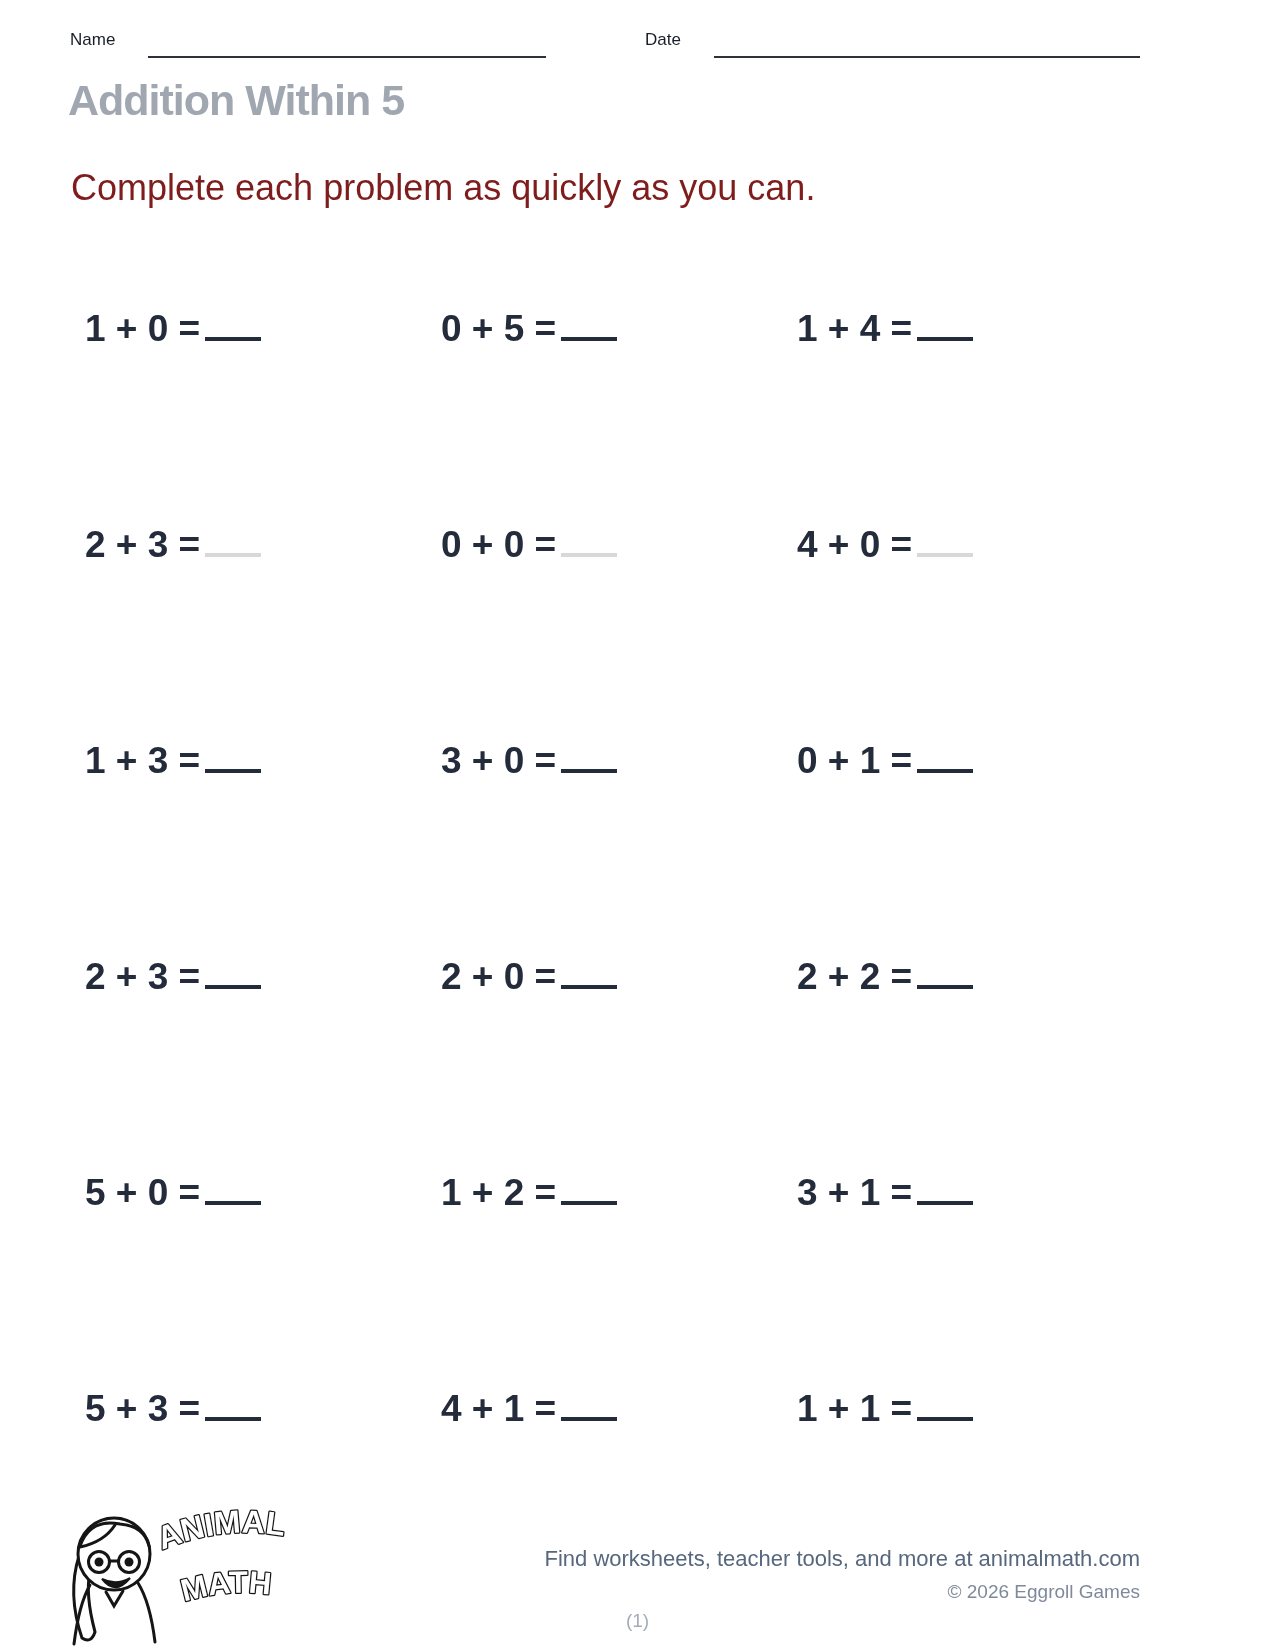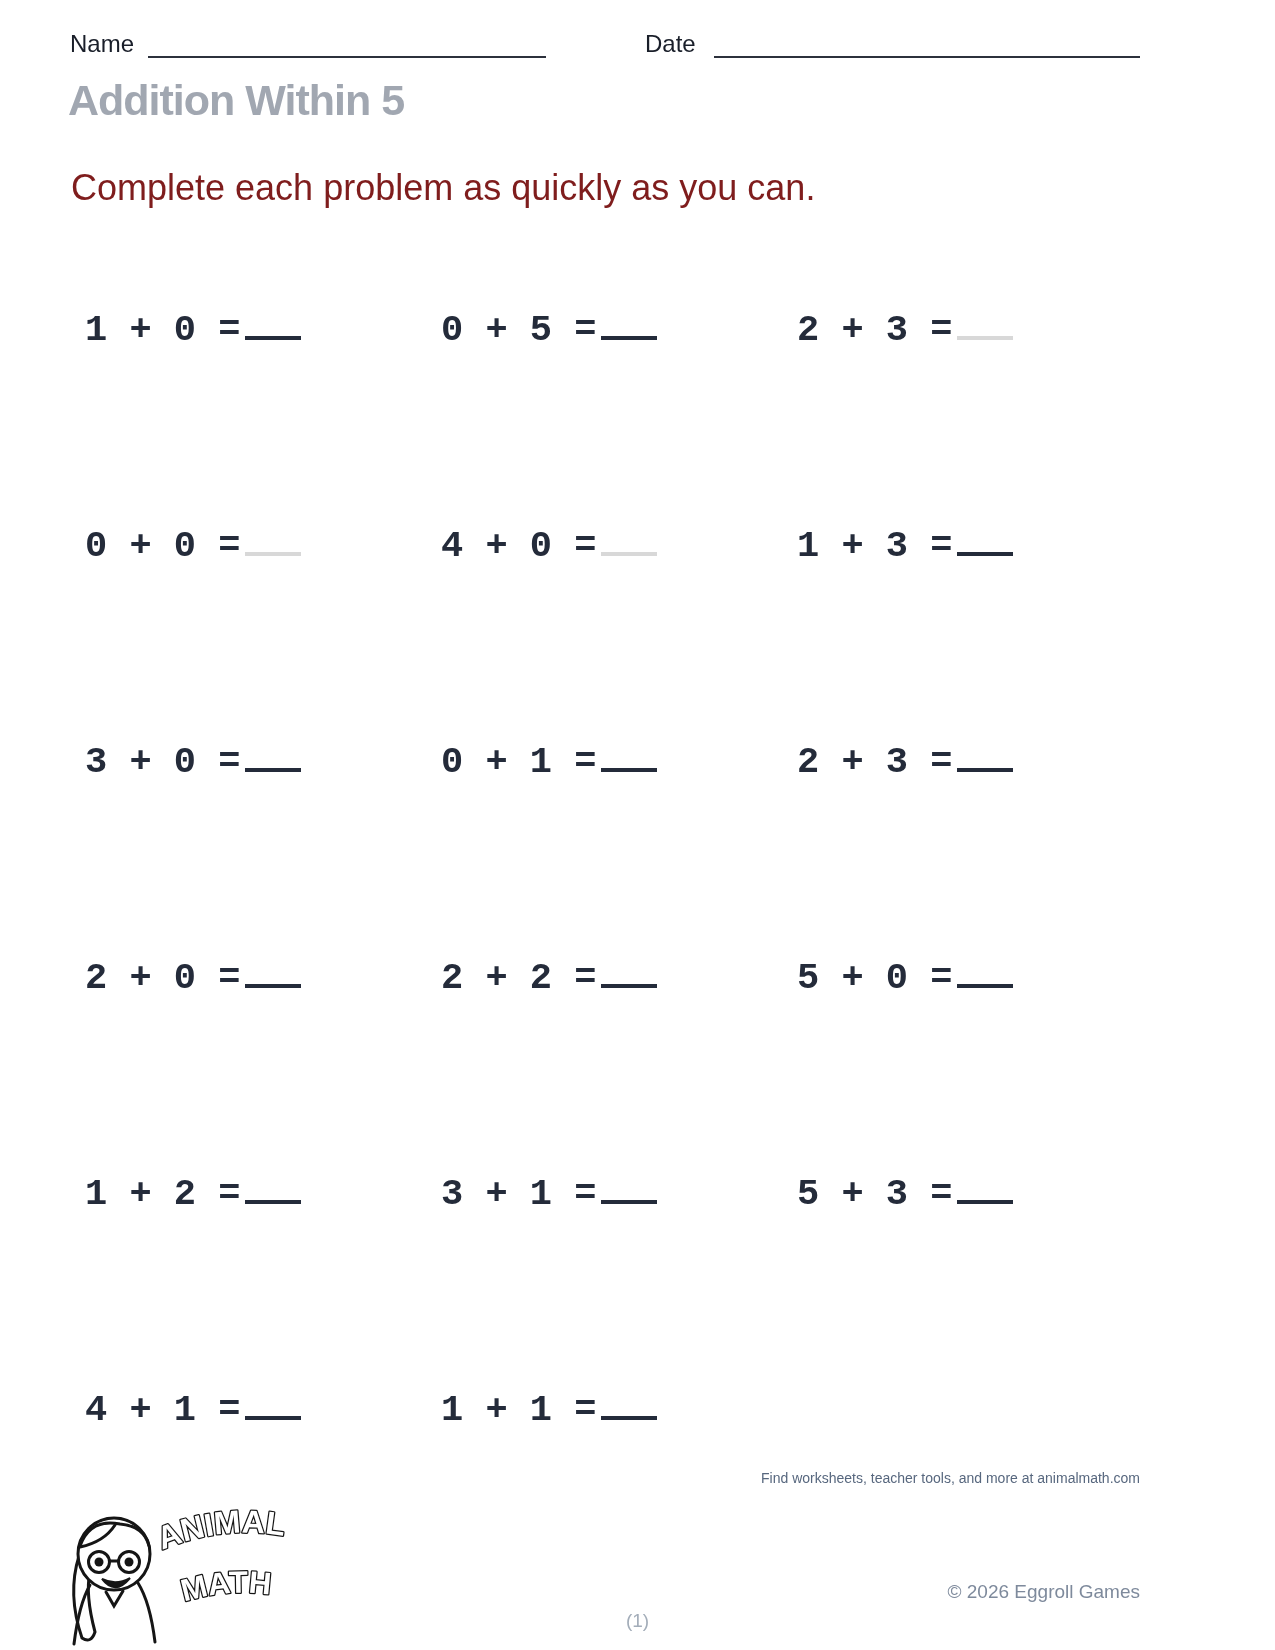--- a/index.html
+++ b/index.html
@@ -9,21 +9,21 @@
   .page {
     position:relative;
     width:1275px; height:1650px;
     background:#ffffff;
     overflow:hidden;
   }
 
   
   .field-label {
     position:absolute;
-    font-size:24px;
+    font-size:17px;
     font-weight:500;
     color:#191e29;
   }
   .write-line {
     position:absolute;
     border-bottom:2px solid #2c313c;
     height:0;
   }
   .name-label { left:70px; top:30px; }
   .name-line  { left:148px; top:56px; width:398px; }
@@ -45,21 +45,20 @@
     color:#7f1d1d;
   }
 
   
   .grid {
     position:absolute;
     left:85px; top:308px;
     display:grid;
     grid-template-columns:356px 356px 356px;
     grid-auto-rows:216px;
-    font-family:Liberation Mono, monospace;
   }
   .problem {
     font-size:37px;
     font-weight:700;
     color:var(--c-ink-dark, #242b3a);
     white-space:nowrap;
   }
   .blank {
     display:inline-block;
     width:56px;
@@ -73,22 +72,22 @@
   }
 
   
   .logo-svg {
     position:absolute;
     left:62px; top:1492px;
     width:250px; height:155px;
   }
   .promo {
     position:absolute;
-    right:135px; top:1470px;
-    font-size:14px;
+    right:135px; top:1546px;
+    font-size:22px;
     color:var(--c-footer-blue-gray, #57677e);
     margin-left:12px;
   }
   .copyright {
     position:absolute;
     right:135px; top:1581px;
     font-size:19px;
     color:var(--c-copyright-gray, #7e8a9c);
   }
   .page-num {
@@ -118,20 +117,21 @@
   <div class="write-line name-line"></div>
   <div class="field-label date-label">Date</div>
   <div class="write-line date-line"></div>
 
   <h1 class="title">Addition Within 5</h1>
   <div class="subtitle">Complete each problem as quickly as you can.</div>
 
   <div class="grid">
     <div class="problem"><span>1 + 0 =</span><span class="blank"></span></div>
     <div class="problem"><span>0 + 5 =</span><span class="blank"></span></div>
+    <div class="problem"><span>1 + 4 =</span><span class="blank"></span></div>
     <div class="problem"><span>2 + 3 =</span><span class="blank light"></span></div>
     <div class="problem"><span>0 + 0 =</span><span class="blank light"></span></div>
     <div class="problem"><span>4 + 0 =</span><span class="blank light"></span></div>
     <div class="problem"><span>1 + 3 =</span><span class="blank"></span></div>
     <div class="problem"><span>3 + 0 =</span><span class="blank"></span></div>
     <div class="problem"><span>0 + 1 =</span><span class="blank"></span></div>
     <div class="problem"><span>2 + 3 =</span><span class="blank"></span></div>
     <div class="problem"><span>2 + 0 =</span><span class="blank"></span></div>
     <div class="problem"><span>2 + 2 =</span><span class="blank"></span></div>
     <div class="problem"><span>5 + 0 =</span><span class="blank"></span></div>

